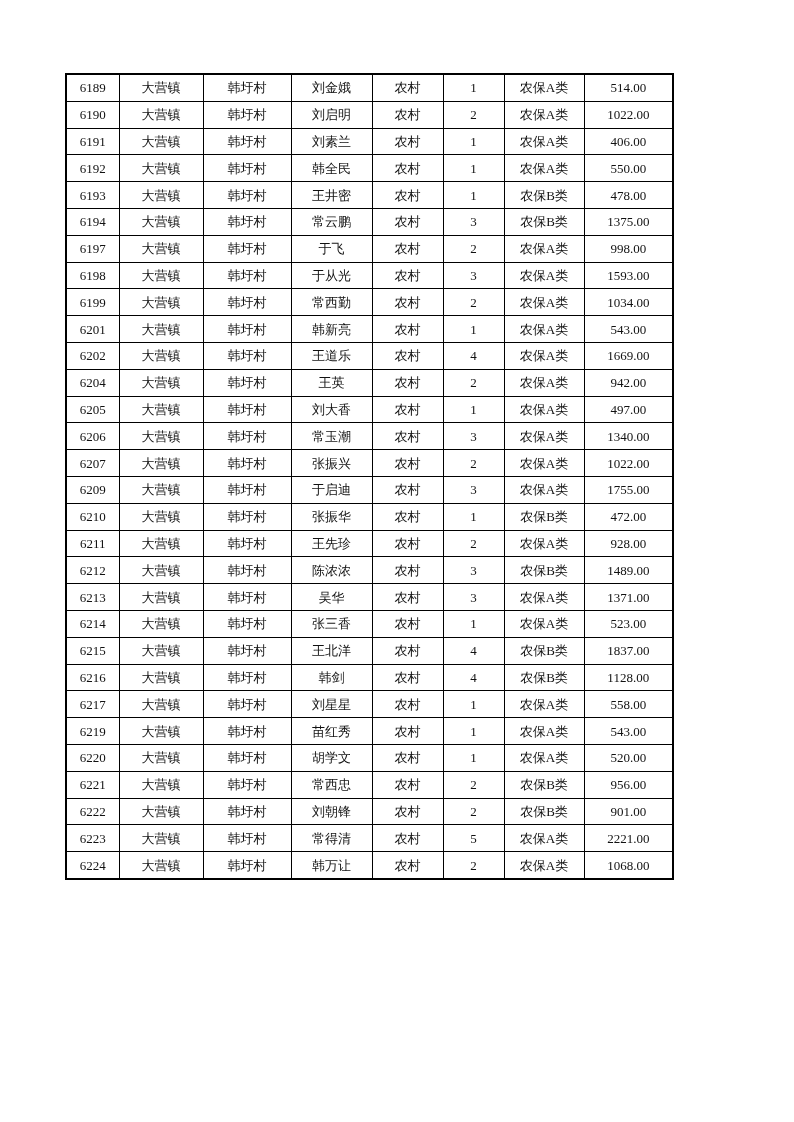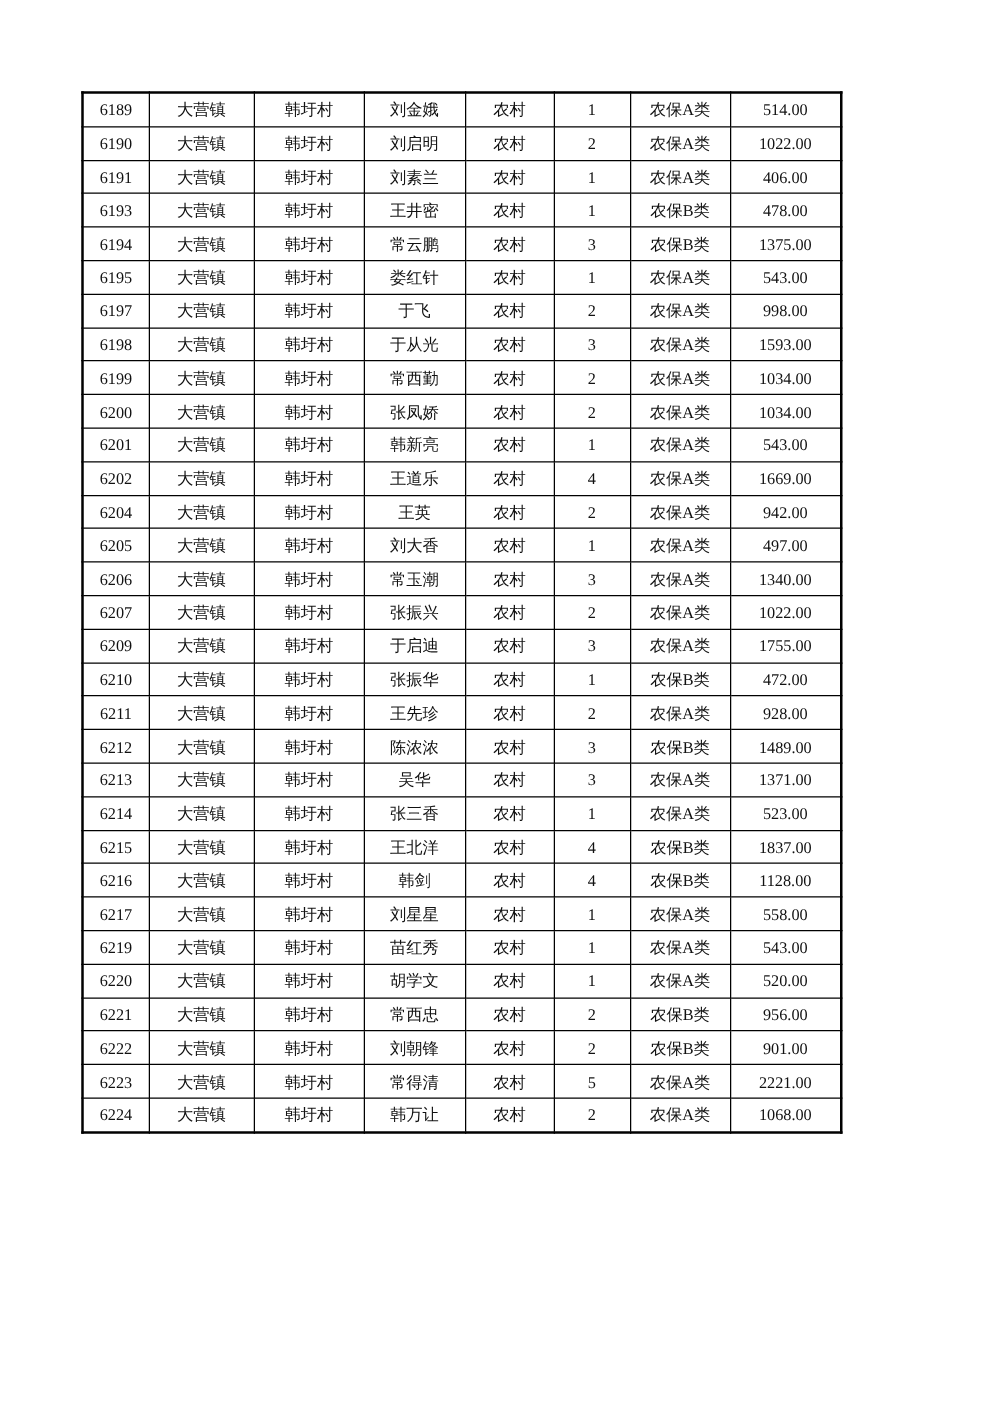--- a/index.html
+++ b/index.html
@@ -87,50 +87,50 @@
           <td>6191</td>
           <td>大营镇</td>
           <td>韩圩村</td>
           <td>刘素兰</td>
           <td>农村</td>
           <td>1</td>
           <td>农保A类</td>
           <td>406.00</td>
         </tr>
         <tr>
+          <td>6192</td>
+          <td>大营镇</td>
+          <td>韩圩村</td>
+          <td>韩全民</td>
+          <td>农村</td>
+          <td>1</td>
+          <td>农保A类</td>
+          <td>550.00</td>
+        </tr>
+        <tr>
           <td>6193</td>
           <td>大营镇</td>
           <td>韩圩村</td>
           <td>王井密</td>
           <td>农村</td>
           <td>1</td>
           <td>农保B类</td>
           <td>478.00</td>
         </tr>
         <tr>
           <td>6194</td>
           <td>大营镇</td>
           <td>韩圩村</td>
           <td>常云鹏</td>
           <td>农村</td>
           <td>3</td>
           <td>农保B类</td>
           <td>1375.00</td>
         </tr>
         <tr>
-          <td>6195</td>
-          <td>大营镇</td>
-          <td>韩圩村</td>
-          <td>娄红针</td>
-          <td>农村</td>
-          <td>1</td>
-          <td>农保A类</td>
-          <td>543.00</td>
-        </tr>
-        <tr>
           <td>6197</td>
           <td>大营镇</td>
           <td>韩圩村</td>
           <td>于飞</td>
           <td>农村</td>
           <td>2</td>
           <td>农保A类</td>
           <td>998.00</td>
         </tr>
         <tr>
@@ -141,30 +141,20 @@
           <td>农村</td>
           <td>3</td>
           <td>农保A类</td>
           <td>1593.00</td>
         </tr>
         <tr>
           <td>6199</td>
           <td>大营镇</td>
           <td>韩圩村</td>
           <td>常西勤</td>
-          <td>农村</td>
-          <td>2</td>
-          <td>农保A类</td>
-          <td>1034.00</td>
-        </tr>
-        <tr>
-          <td>6200</td>
-          <td>大营镇</td>
-          <td>韩圩村</td>
-          <td>张凤娇</td>
           <td>农村</td>
           <td>2</td>
           <td>农保A类</td>
           <td>1034.00</td>
         </tr>
         <tr>
           <td>6201</td>
           <td>大营镇</td>
           <td>韩圩村</td>
           <td>韩新亮</td>

